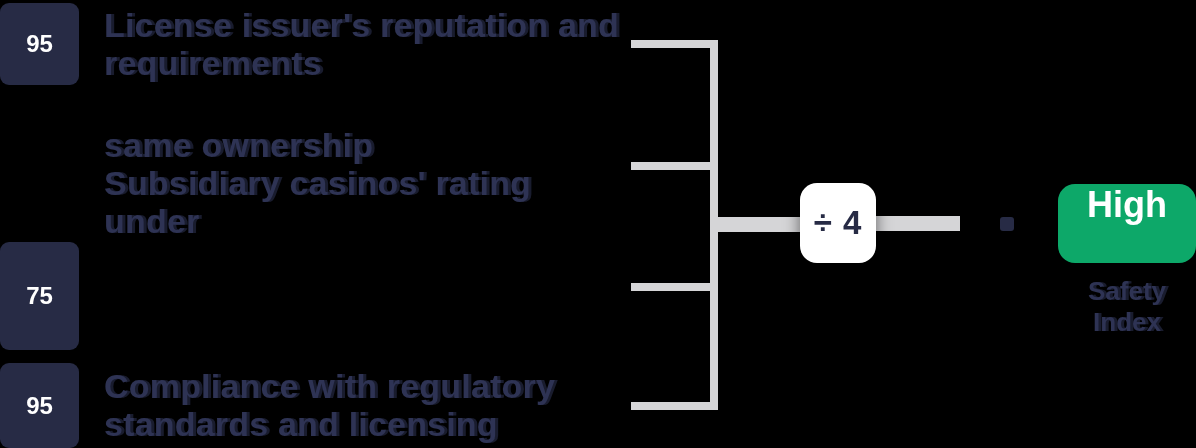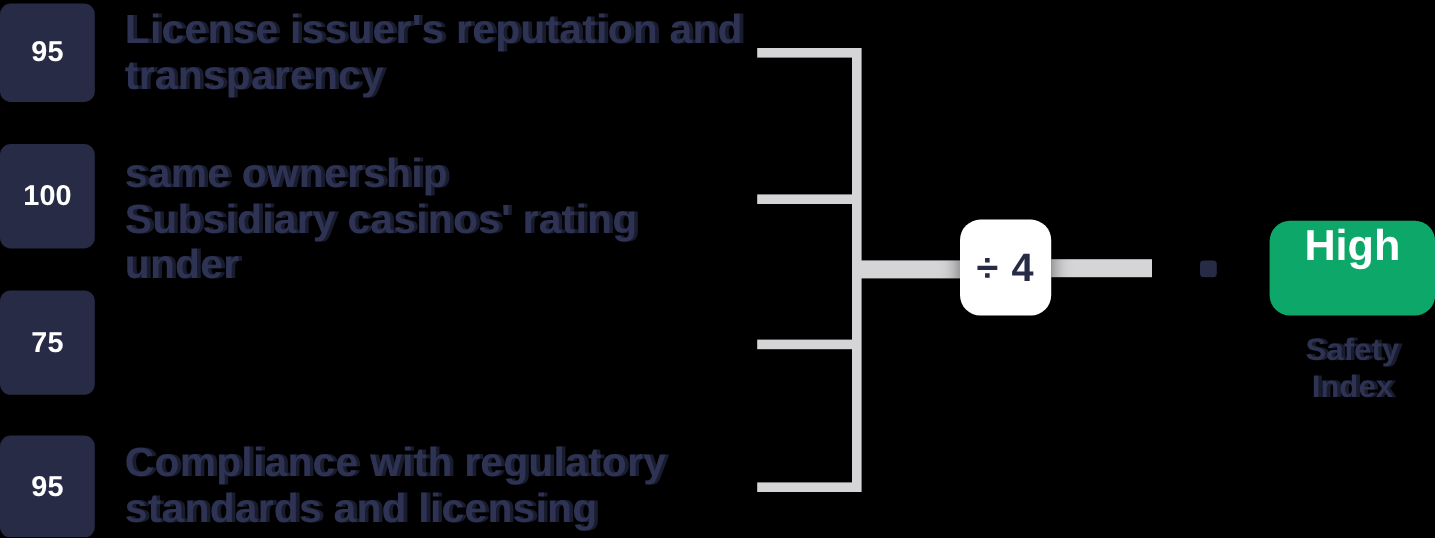--- a/index.html
+++ b/index.html
@@ -61,30 +61,29 @@
   }
 </style>
 </head>
 <body>
 
 <div class="canvas" style="--background: #000000; --score-box: #272b45; --score-text: #ffffff; --label-text: #2e3354; --connector: #d5d5d7; --divide-box-bg: #ffffff; --divide-text: #272b45; --equals-marker: #272b45; --badge-bg: #0da869; --badge-text: #ffffff;">
 
   <div class="score-box" style="top:3px;height:82px;">95</div>
   <div class="item-label ghost" style="top:6px;">
     <span class="line">License issuer's reputation and</span>
-    <span class="line">transparency</span>
+    <span class="line">requirements</span>
   </div>
 
-  <div class="score-box" style="top:120px;height:87px;">100</div>
   <div class="item-label ghost" style="top:126px;">
     <span class="line">same ownership</span>
     <span class="line">Subsidiary casinos' rating under</span>
   </div>
 
-  <div class="score-box" style="top:242px;height:87px;">75</div>
+  <div class="score-box" style="top:242px;height:108px;">75</div>
   <div class="item-label ghost" style="top:248px;">
   </div>
 
   <div class="score-box" style="top:363px;height:85px;">95</div>
   <div class="item-label ghost" style="top:367px;">
     <span class="line">Compliance with regulatory</span>
     <span class="line">standards and licensing requirements</span>
   </div>
 
   <div class="connector" style="left:631px;top:40px;width:86px;height:8px;"></div>

